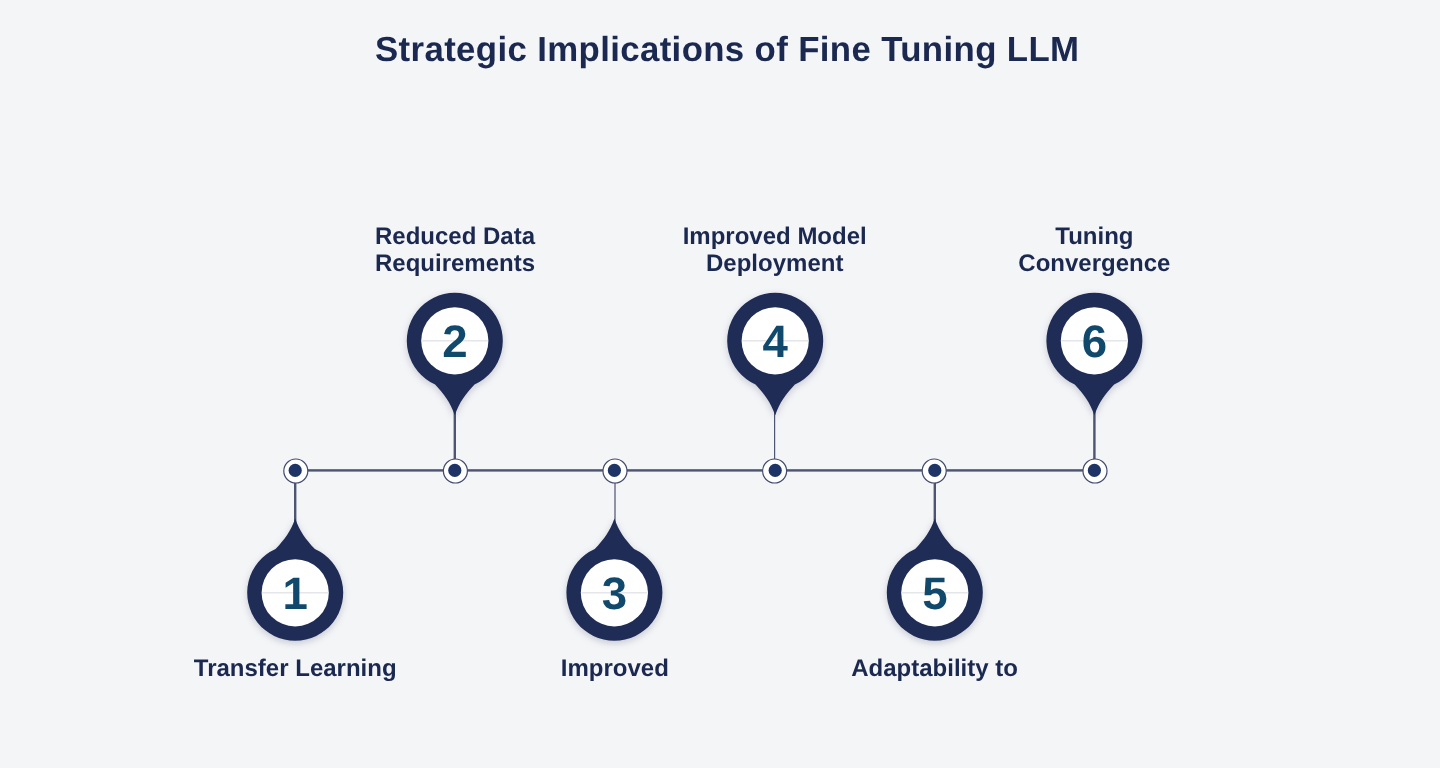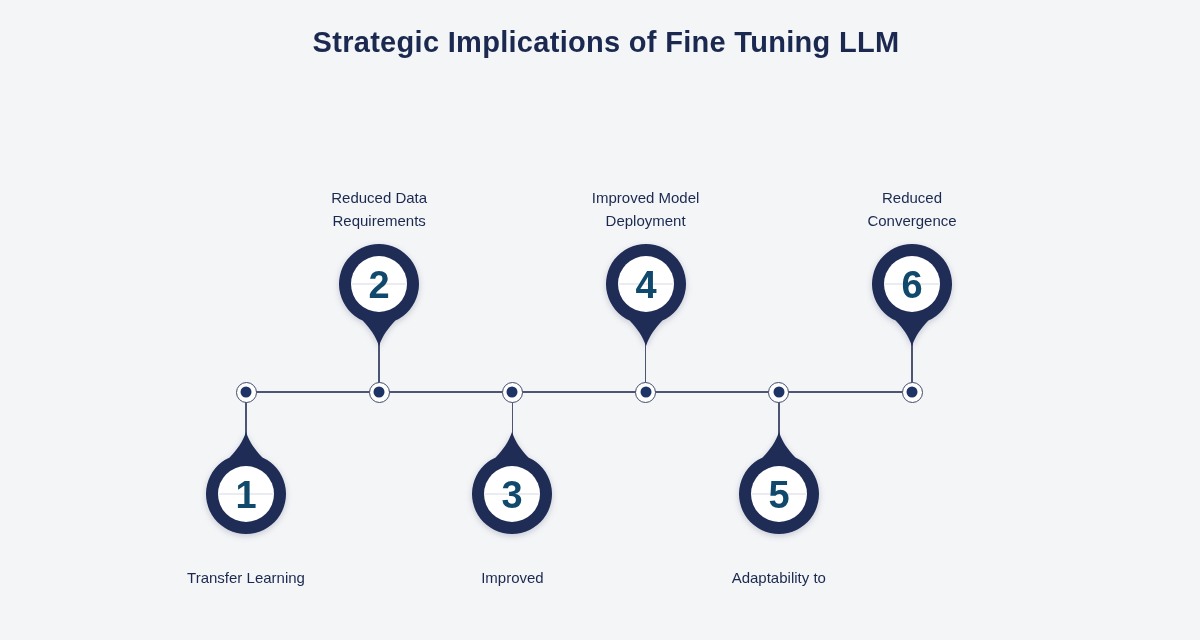--- a/index.html
+++ b/index.html
@@ -90,27 +90,27 @@
     width: 11px;
     height: 11px;
     border-radius: 50%;
     background: var(--node-dot, #1e3366);
   }
   .label {
     position: absolute;
     left: -122px;
     width: 244px;
     text-align: center;
-    font-size: 15px;
-    font-weight: normal;
+    font-size: 20px;
+    font-weight: bold;
     line-height: 23px;
     color: var(--text, #1b2950);
   }
   .item.top .label    { bottom: 408px; }
-  .item.bottom .label { top: 566px; }
+  .item.bottom .label { top: 546px; }
 </style>
 </head>
 <body>
 
 <div class="stage">
   <div class="title">Strategic Implications of Fine Tuning LLM</div>
   <div class="timeline-line"></div>
   <div id="items-root">
       <div class="item bottom" style="left: 246px;">
     <div class="connector"></div>
@@ -194,18 +194,18 @@
     <svg class="pin" width="90" height="132" viewBox="-45 -66 90 132">
       <path class="pin-body" d="M 0 62 C -4 51 -8.5 45 -16.4 36.5 A 40 40 0 1 1 16.4 36.5 C 8.5 45 4 51 0 62 Z"></path>
       <circle class="pin-inner" cx="0" cy="0" r="28"></circle>
       <line class="pin-seam" x1="-27.5" y1="0" x2="27.5" y2="0"></line>
       <text class="pin-number" x="0" y="13.5">6</text>
     </svg>
     <div class="node">
       <div class="node-dot"></div>
     </div>
     <div class="label">
-          <div>Reduced</div>
+          <div>Tuning</div>
           <div>Convergence</div>
         </div>
   </div>
     </div>
 </div>
 
 </body></html>

